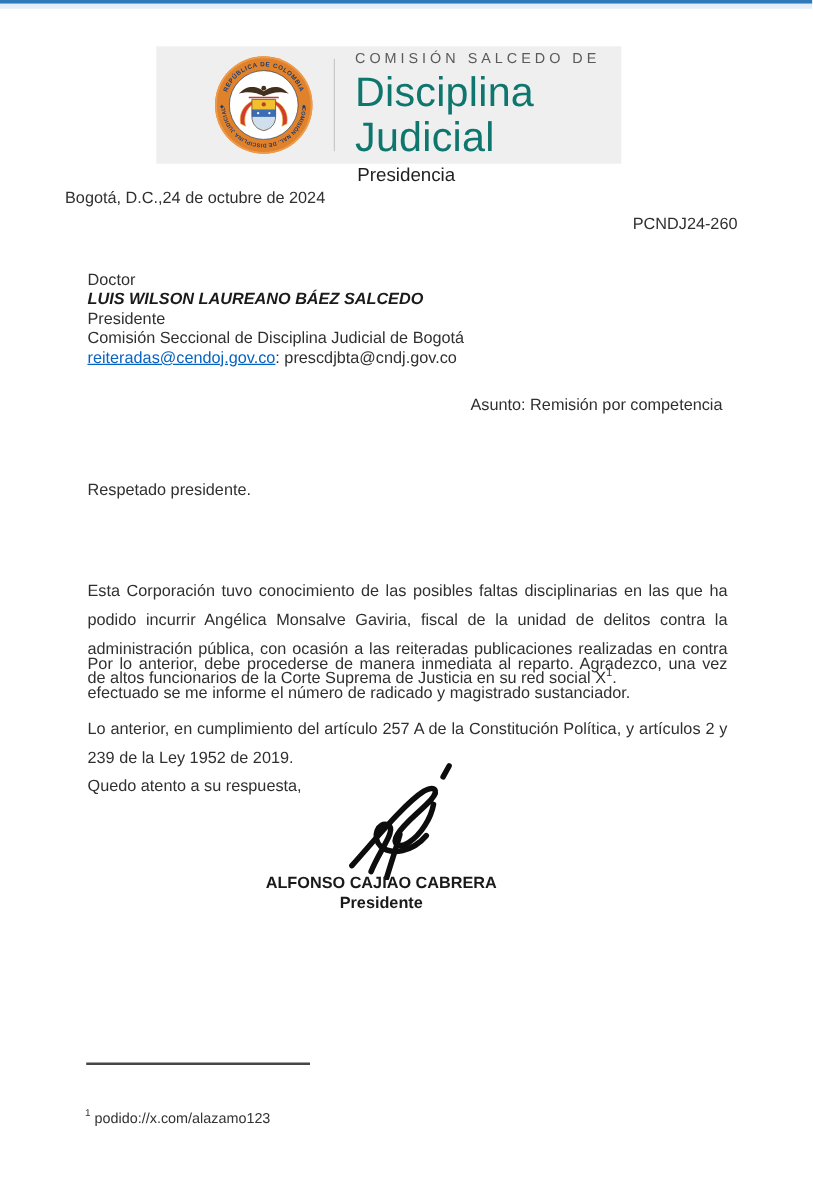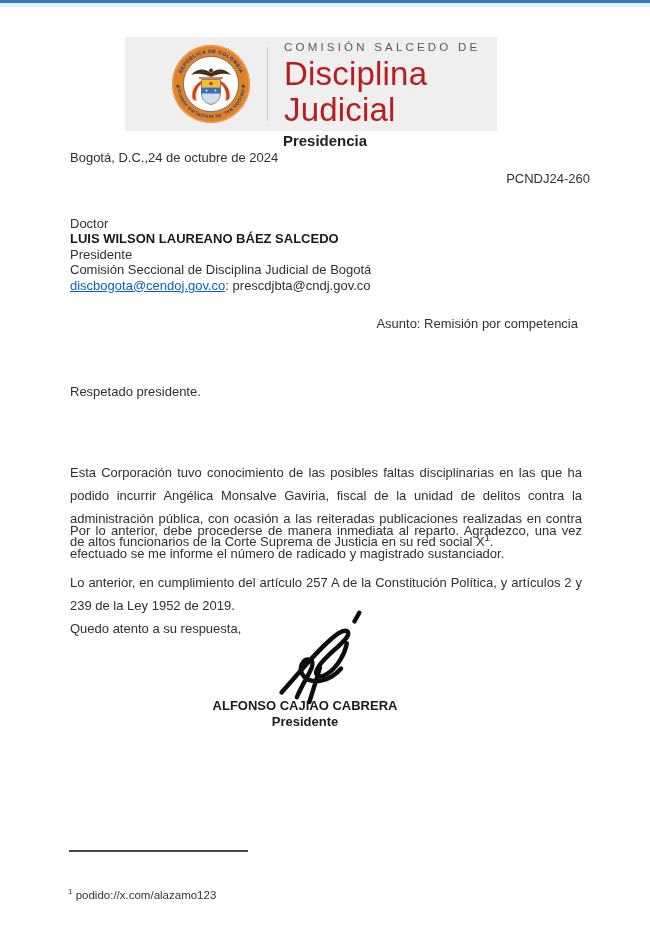--- a/index.html
+++ b/index.html
@@ -21,31 +21,31 @@
     position: absolute; left: 125px; top: 37px; width: 372px; height: 94px;
     background: #efefef;
     display: flex; align-items: center;
   }
   .seal { width: 80px; height: 80px; margin-left: 46px; flex: 0 0 auto; }
   .header-divider { width: 1px; height: 74px; background: #c9c9c9; margin-left: 16px; }
   .org-text { margin-left: 16px; }
   .org-small {
     font-size: 11.5px; letter-spacing: 3.2px; color: #5a5a5a; margin-bottom: 3px; white-space: nowrap;
   }
-  .org-big { font-size: 33px; line-height: 36px; color: #b91c1c; letter-spacing: 0.2px; }
+  .org-big { font-size: 33px; line-height: 36px; color: #0f766e; letter-spacing: 0.2px; }
 
   .presidencia {
     position: absolute; left: 0; top: 132px; width: 650px;
-    text-align: center; font-size: 15px; color: #1f1f1f; font-weight: bold;
+    text-align: center; font-size: 15px; color: #1f1f1f;
   }
-  .date-line { position: absolute; left: 70px; top: 150px; font-size: 13px; }
+  .date-line { position: absolute; left: 52px; top: 150px; font-size: 13px; }
   .ref-line  { position: absolute; right: 60px; top: 171px; font-size: 13px; margin-left: 12px; }
 
   .recipient { position: absolute; left: 70px; top: 216px; font-size: 13px; line-height: 15.4px; }
-  .recipient .bold { font-weight: bold; color: #1a1a1a; }
+  .recipient .bold { font-weight: bold; color: #1a1a1a; font-style: italic; }
   .email-link { color: #0563c1; text-decoration: underline; cursor: pointer; }
 
   .subject-line { position: absolute; right: 72px; top: 316px; font-size: 13px; }
 
   .greeting { position: absolute; left: 70px; top: 384px; font-size: 13px; }
 
   .para {
     position: absolute; left: 70px; width: 512px;
     font-size: 13px; line-height: 23px; text-align: justify;
   }
@@ -121,21 +121,21 @@
 
   <div class="date-line">Bogotá, D.C.,24 de octubre de 2024</div>
 
   <div class="ref-line">PCNDJ24-260</div>
 
   <div class="recipient">
     <div>Doctor</div>
     <div class="bold">LUIS WILSON LAUREANO BÁEZ SALCEDO</div>
     <div>Presidente</div>
     <div>Comisión Seccional de Disciplina Judicial de Bogotá</div>
-    <div><a class="email-link">discbogota@cendoj.gov.co</a><span>: prescdjbta@cndj.gov.co</span></div>
+    <div><a class="email-link">reiteradas@cendoj.gov.co</a><span>: prescdjbta@cndj.gov.co</span></div>
   </div>
 
   <div class="subject-line">Asunto: Remisión por competencia</div>
 
   <div class="greeting">Respetado presidente.</div>
 
   <p class="para p1"><span>Esta Corporación tuvo conocimiento de las posibles faltas disciplinarias en las que ha podido incurrir Angélica Monsalve Gaviria,  fiscal de la unidad de delitos contra la administración pública, con ocasión a las reiteradas publicaciones realizadas en contra de altos funcionarios de la Corte Suprema de Justicia en su red social X</span><sup>1</sup><span>.</span></p>
 
   <p class="para p2">Por lo anterior, debe procederse de manera inmediata al reparto. Agradezco, una vez efectuado se me informe el número de radicado y magistrado sustanciador.</p>
 

